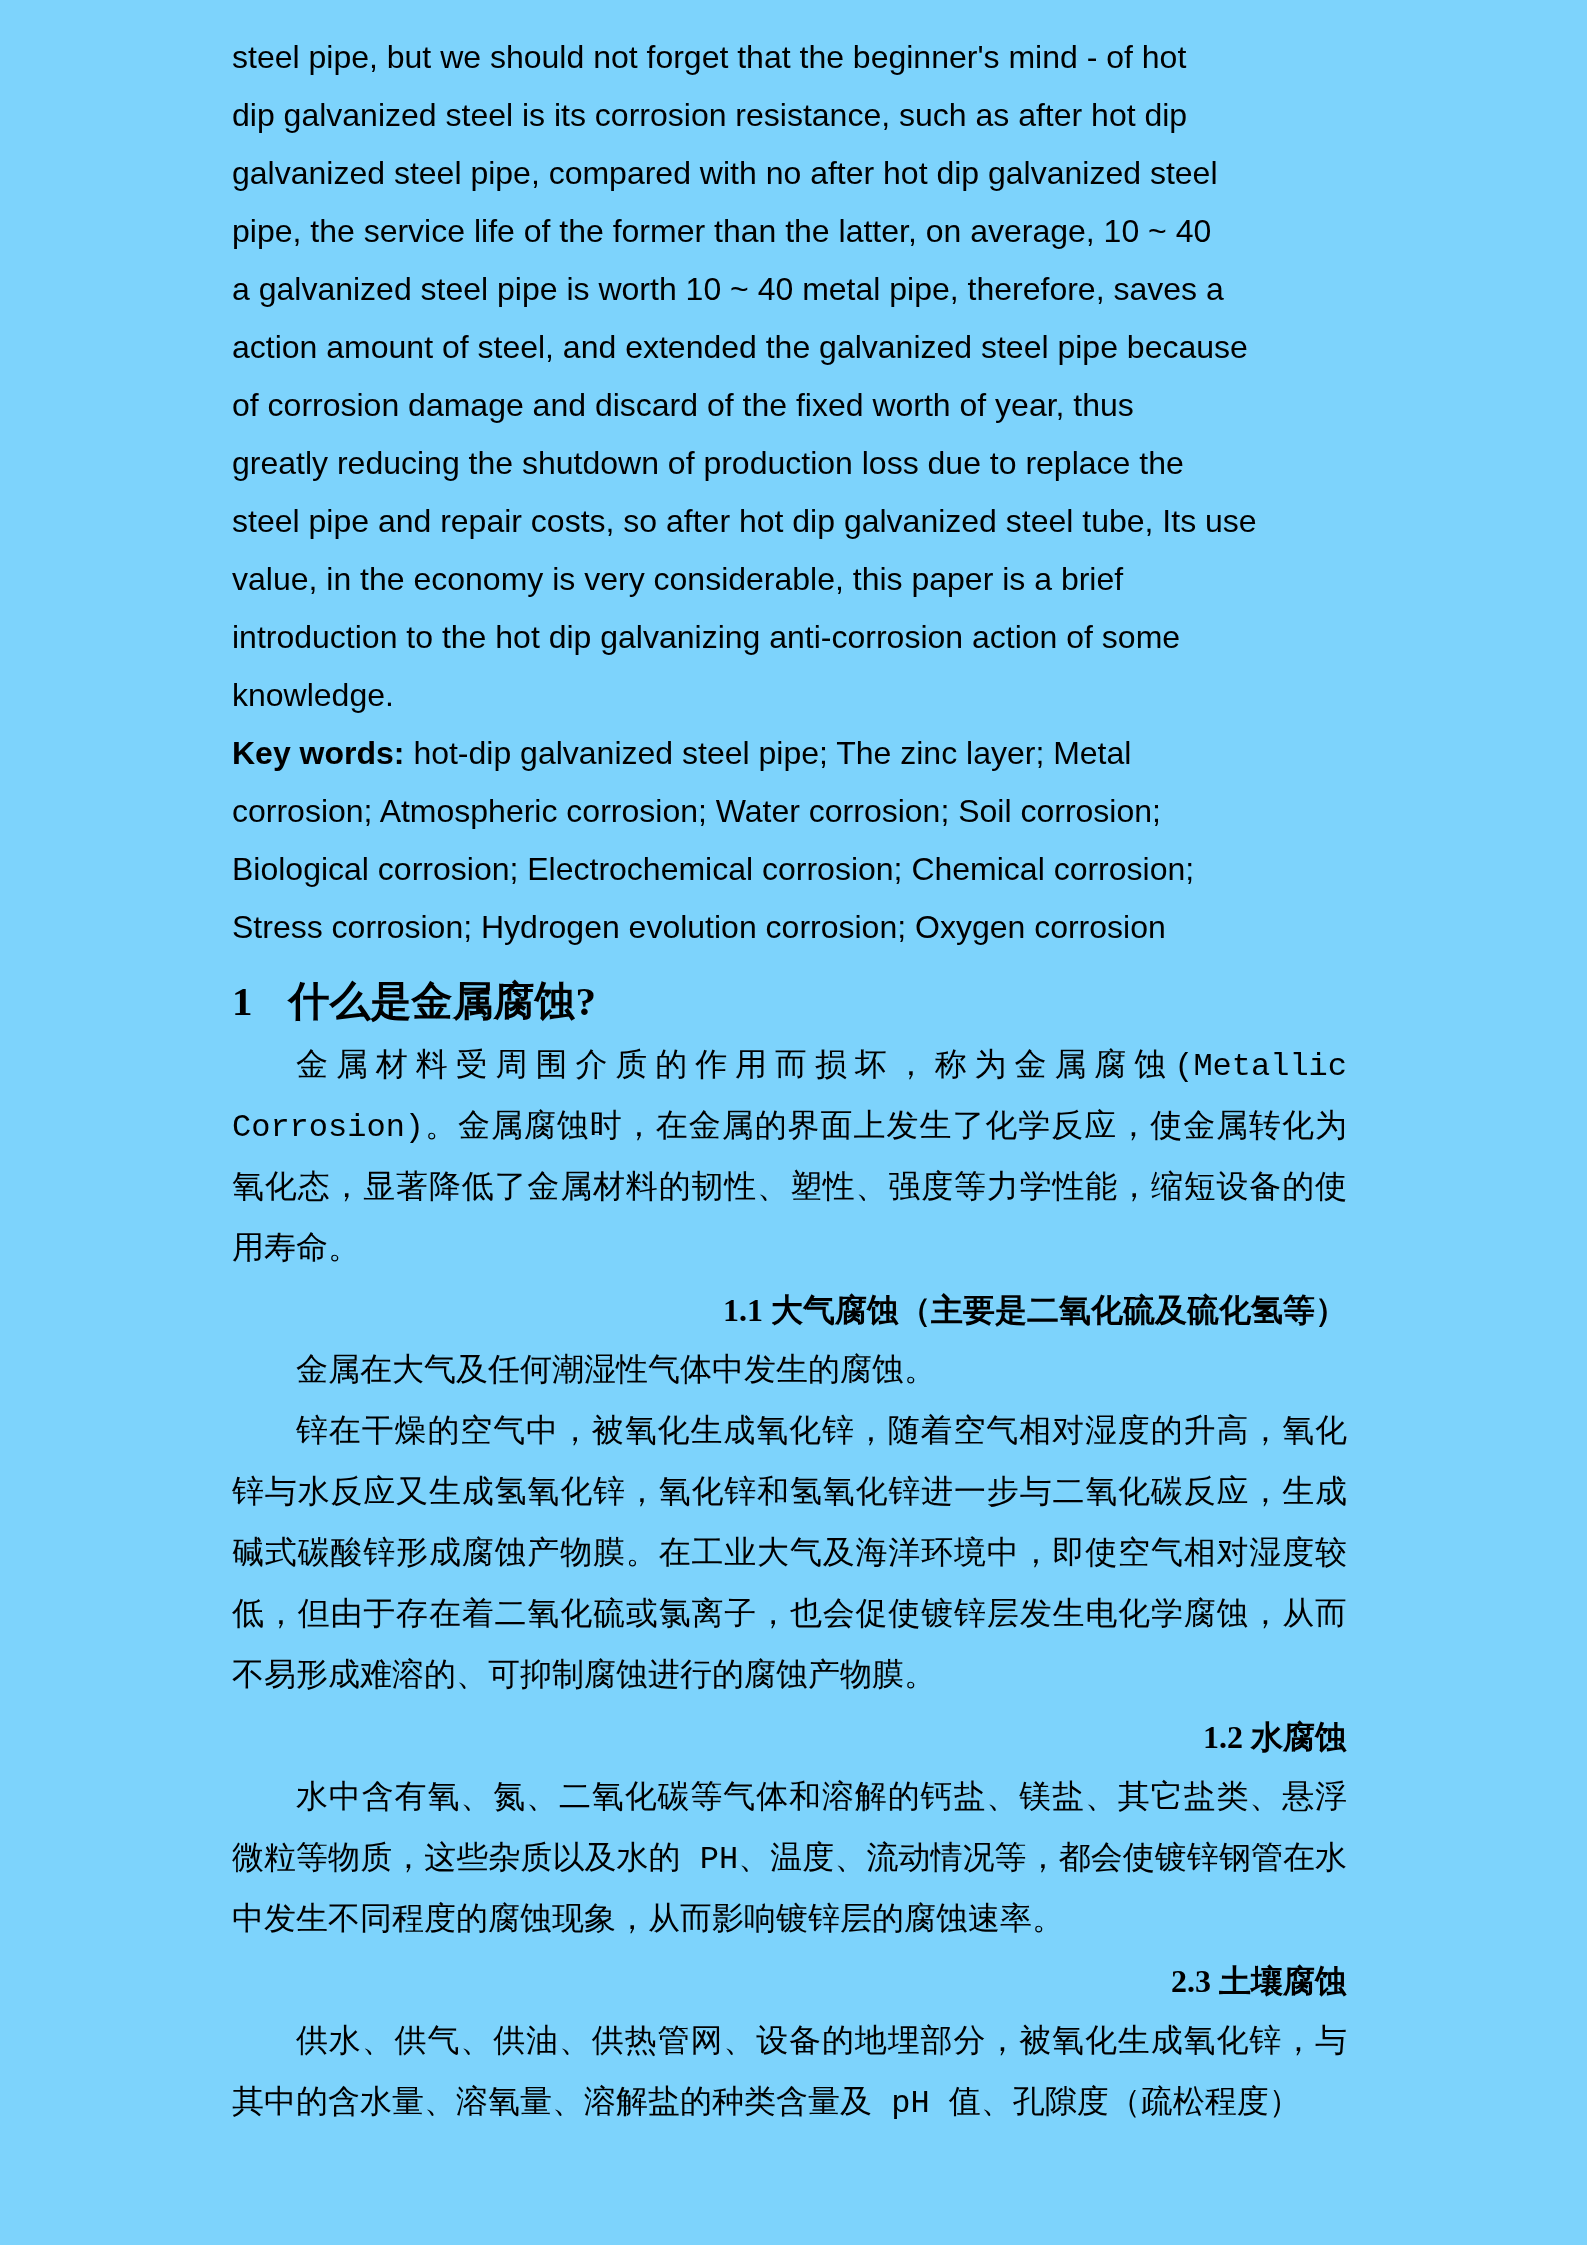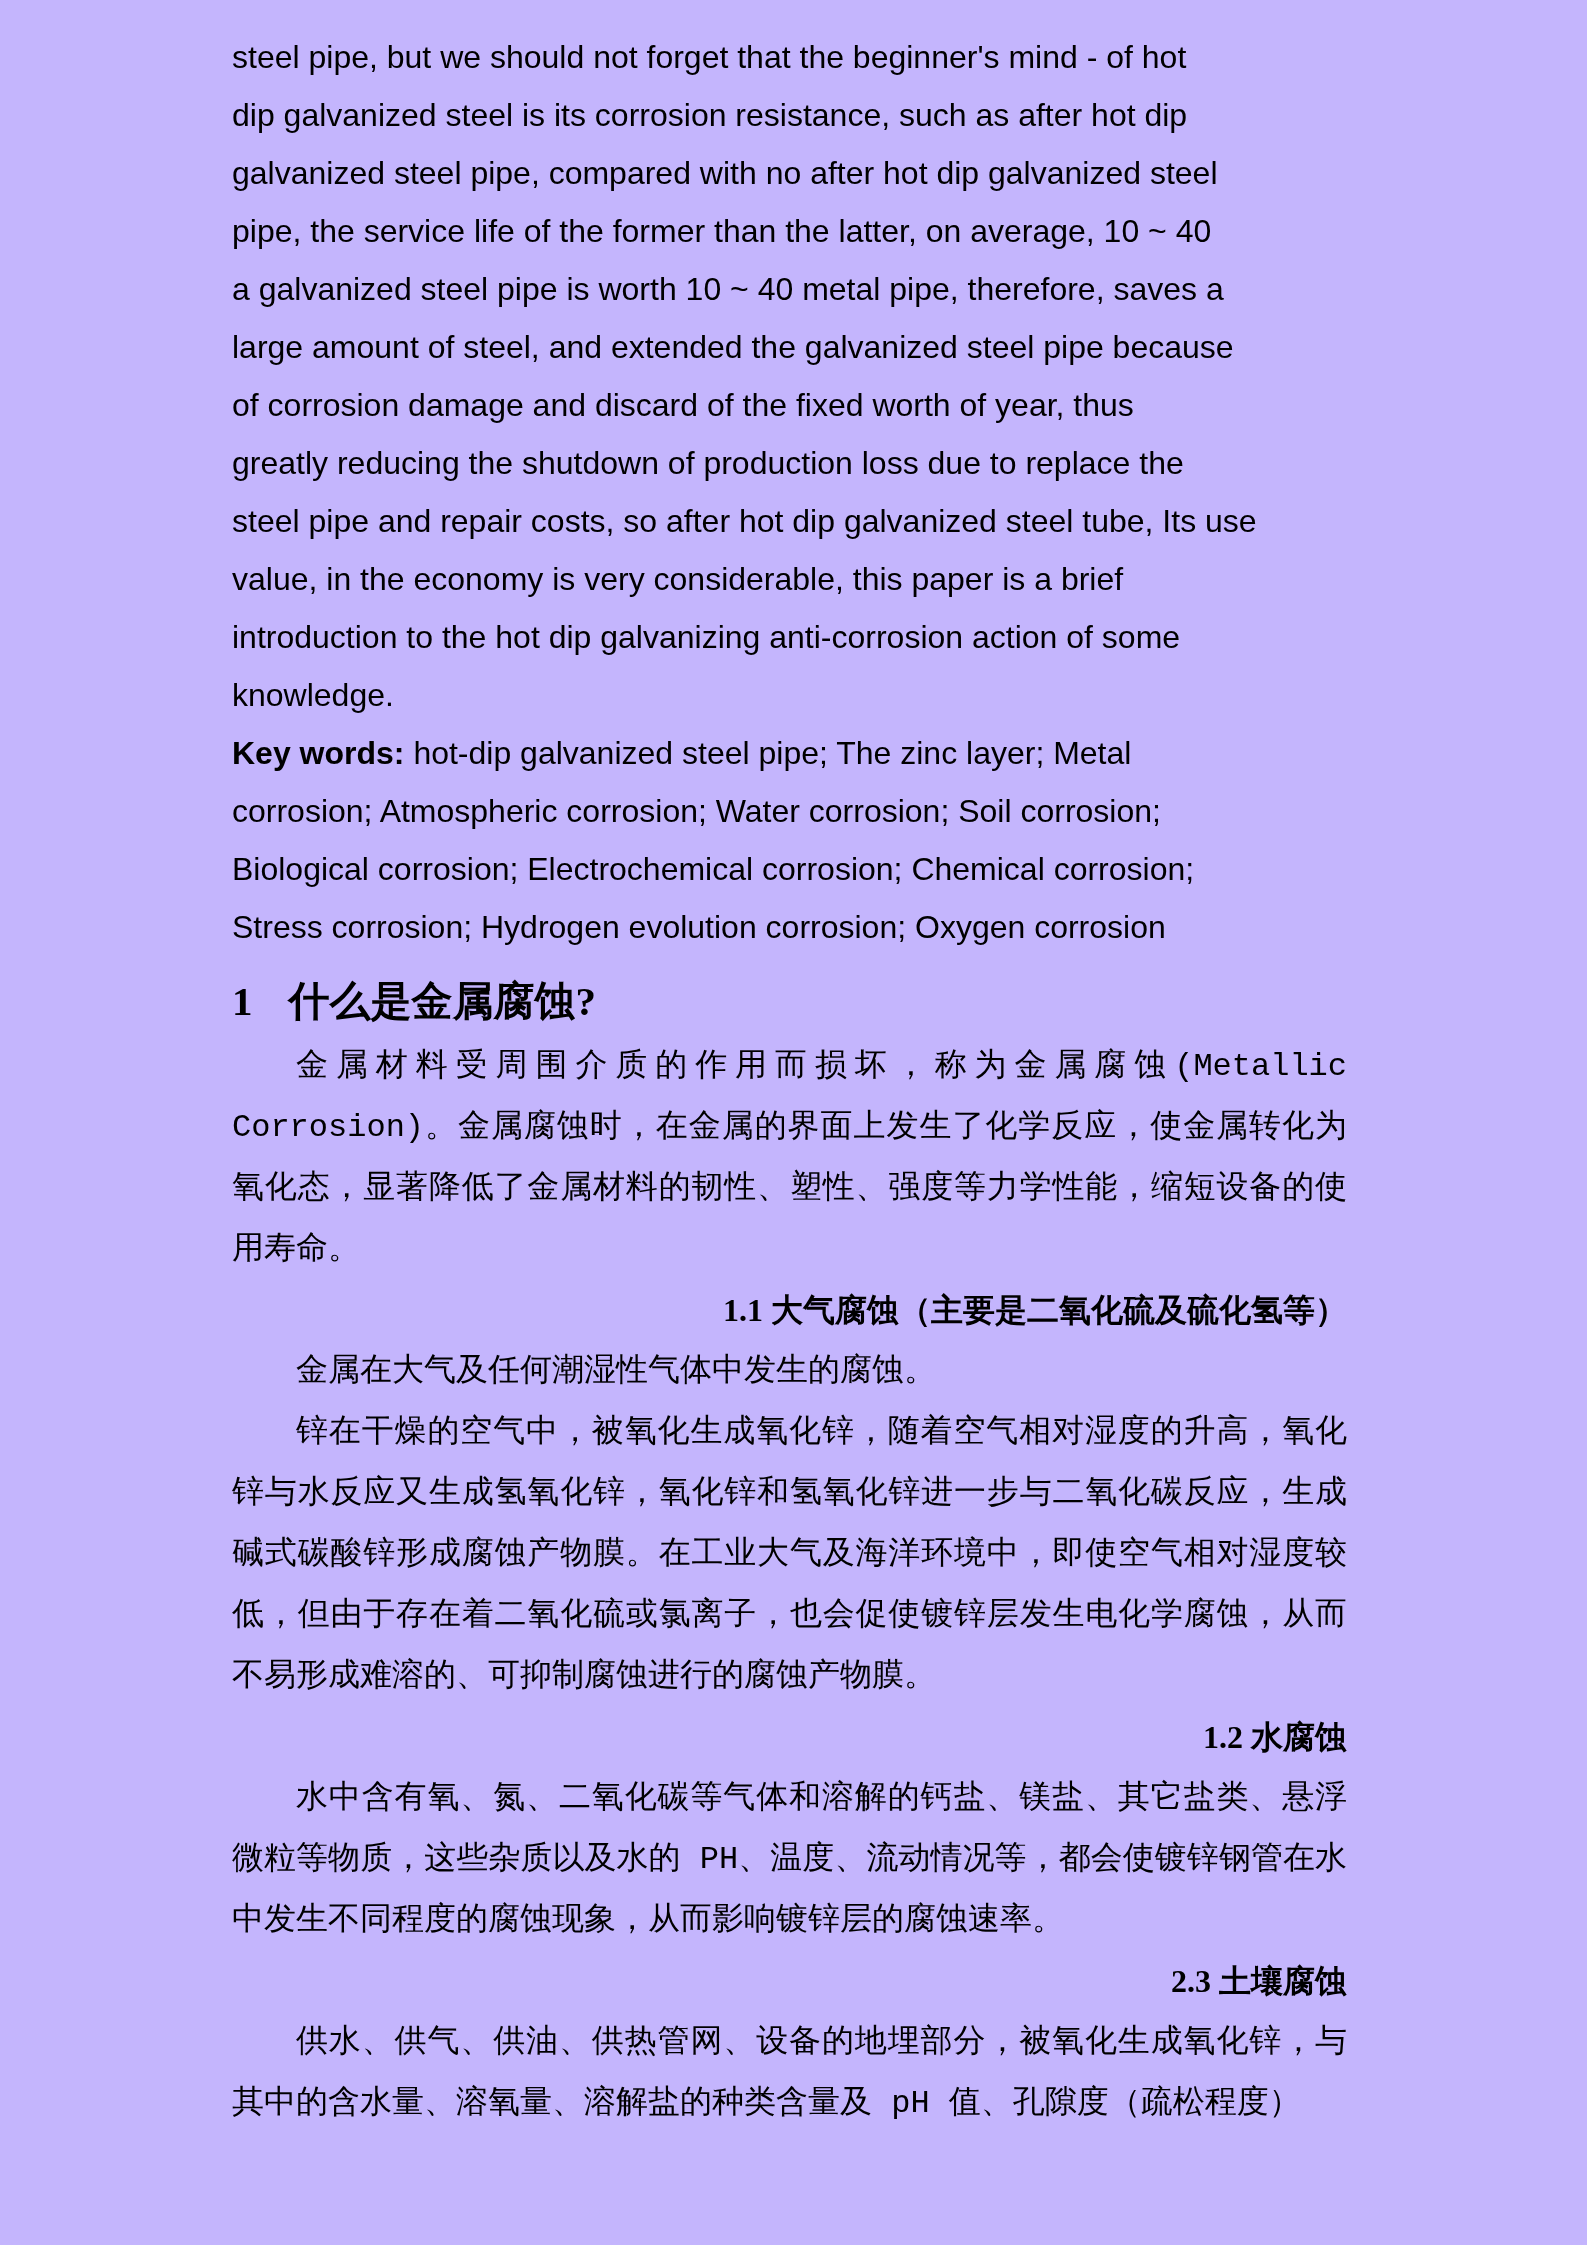--- a/index.html
+++ b/index.html
@@ -5,21 +5,21 @@
   html, body {
     margin: 0;
     padding: 0;
     background: #ffffff;
   }
   .page {
     position: relative;
     width: 1587px;
     height: 2245px;
     box-sizing: border-box;
-    background: #c4b5fd;
+    background: #7dd3fc;
     padding: 28px 240px 0 232px;
     overflow: hidden;
     color: #000000;
   }
   
   .en {
     font-family: "Liberation Sans", sans-serif;
     font-size: 32px;
     line-height: 58px;
     color: #000000;
@@ -66,21 +66,21 @@
 <body>
 
 <div class="page">
 
   <div class="en">
       <div>steel pipe, but we should not forget that the beginner's mind - of hot</div>
       <div>dip galvanized steel is its corrosion resistance, such as after hot dip</div>
       <div>galvanized steel pipe, compared with no after hot dip galvanized steel</div>
       <div>pipe, the service life of the former than the latter, on average, 10 ~ 40</div>
       <div>a galvanized steel pipe is worth 10 ~ 40 metal pipe, therefore, saves a</div>
-      <div>large amount of steel, and extended the galvanized steel pipe because</div>
+      <div>action amount of steel, and extended the galvanized steel pipe because</div>
       <div>of corrosion damage and discard of the fixed worth of year, thus</div>
       <div>greatly reducing the shutdown of production loss due to replace the</div>
       <div>steel pipe and repair costs, so after hot dip galvanized steel tube, Its use</div>
       <div>value, in the economy is very considerable, this paper is a brief</div>
       <div>introduction to the hot dip galvanizing anti-corrosion action of some</div>
       <div>knowledge.</div>
     </div>
 
   <div class="en">
     <div><span class="kw-label">Key words:</span><span> hot-dip galvanized steel pipe; The zinc layer; Metal</span></div>

